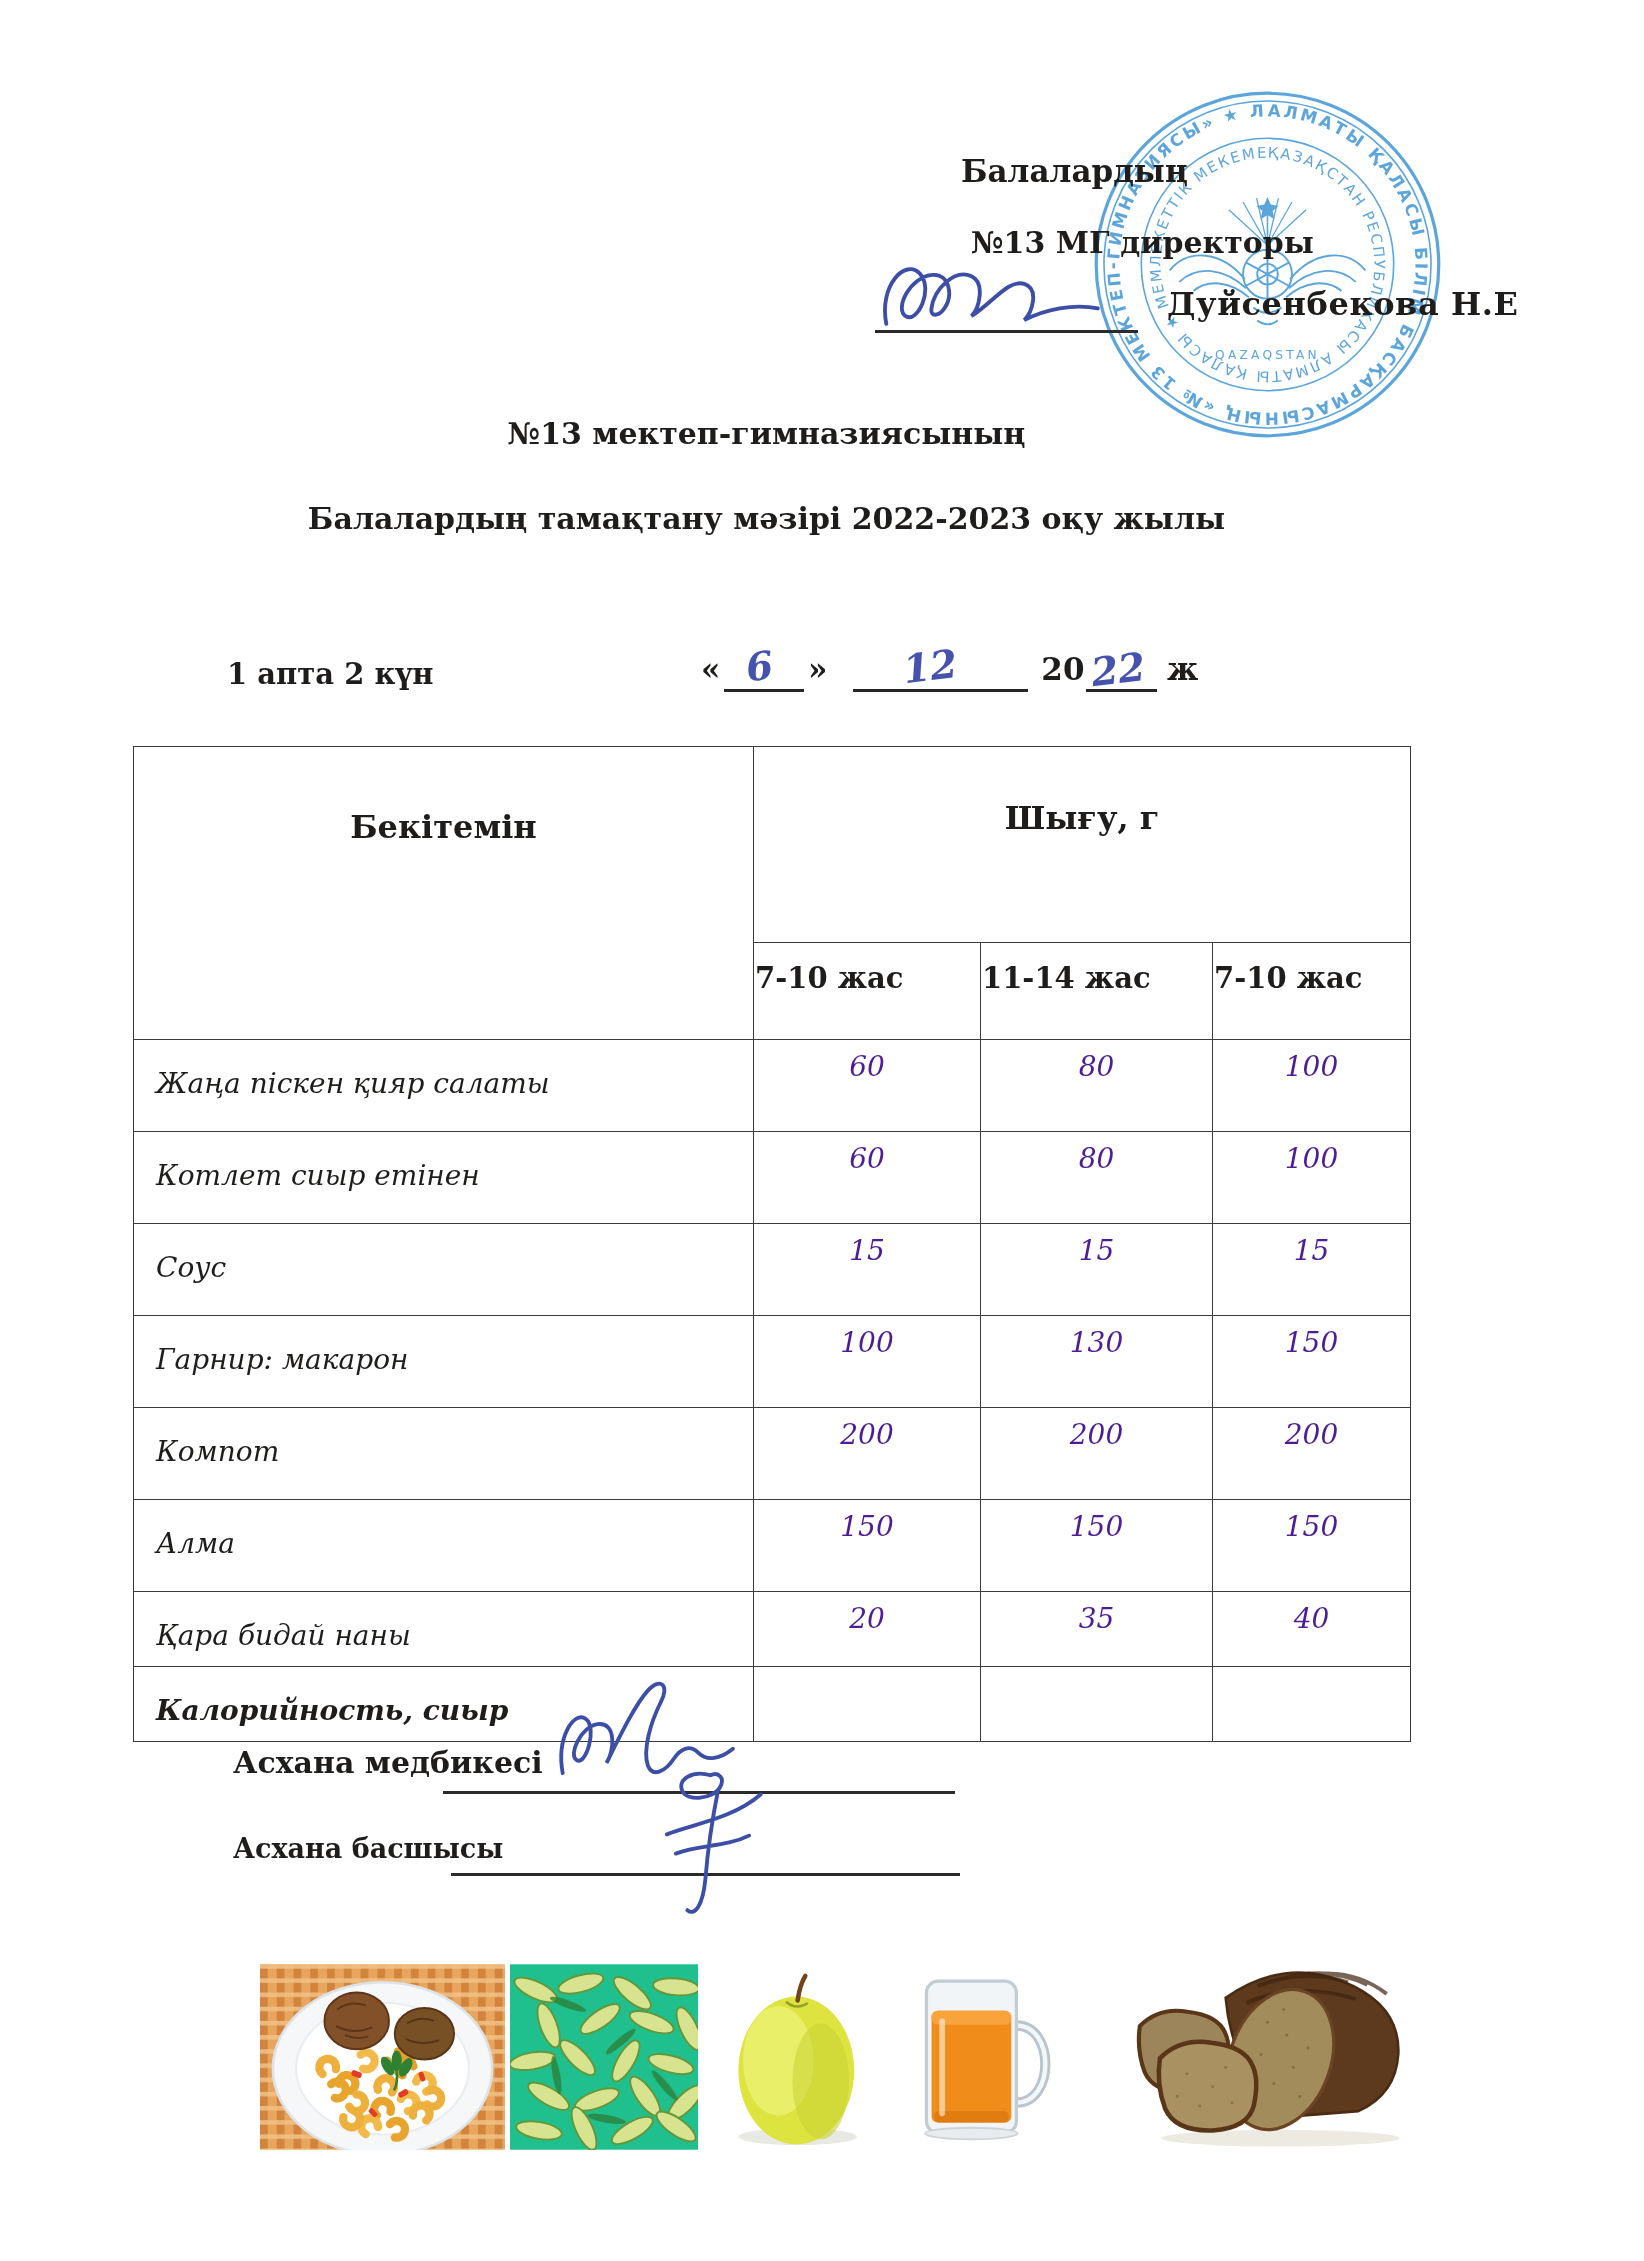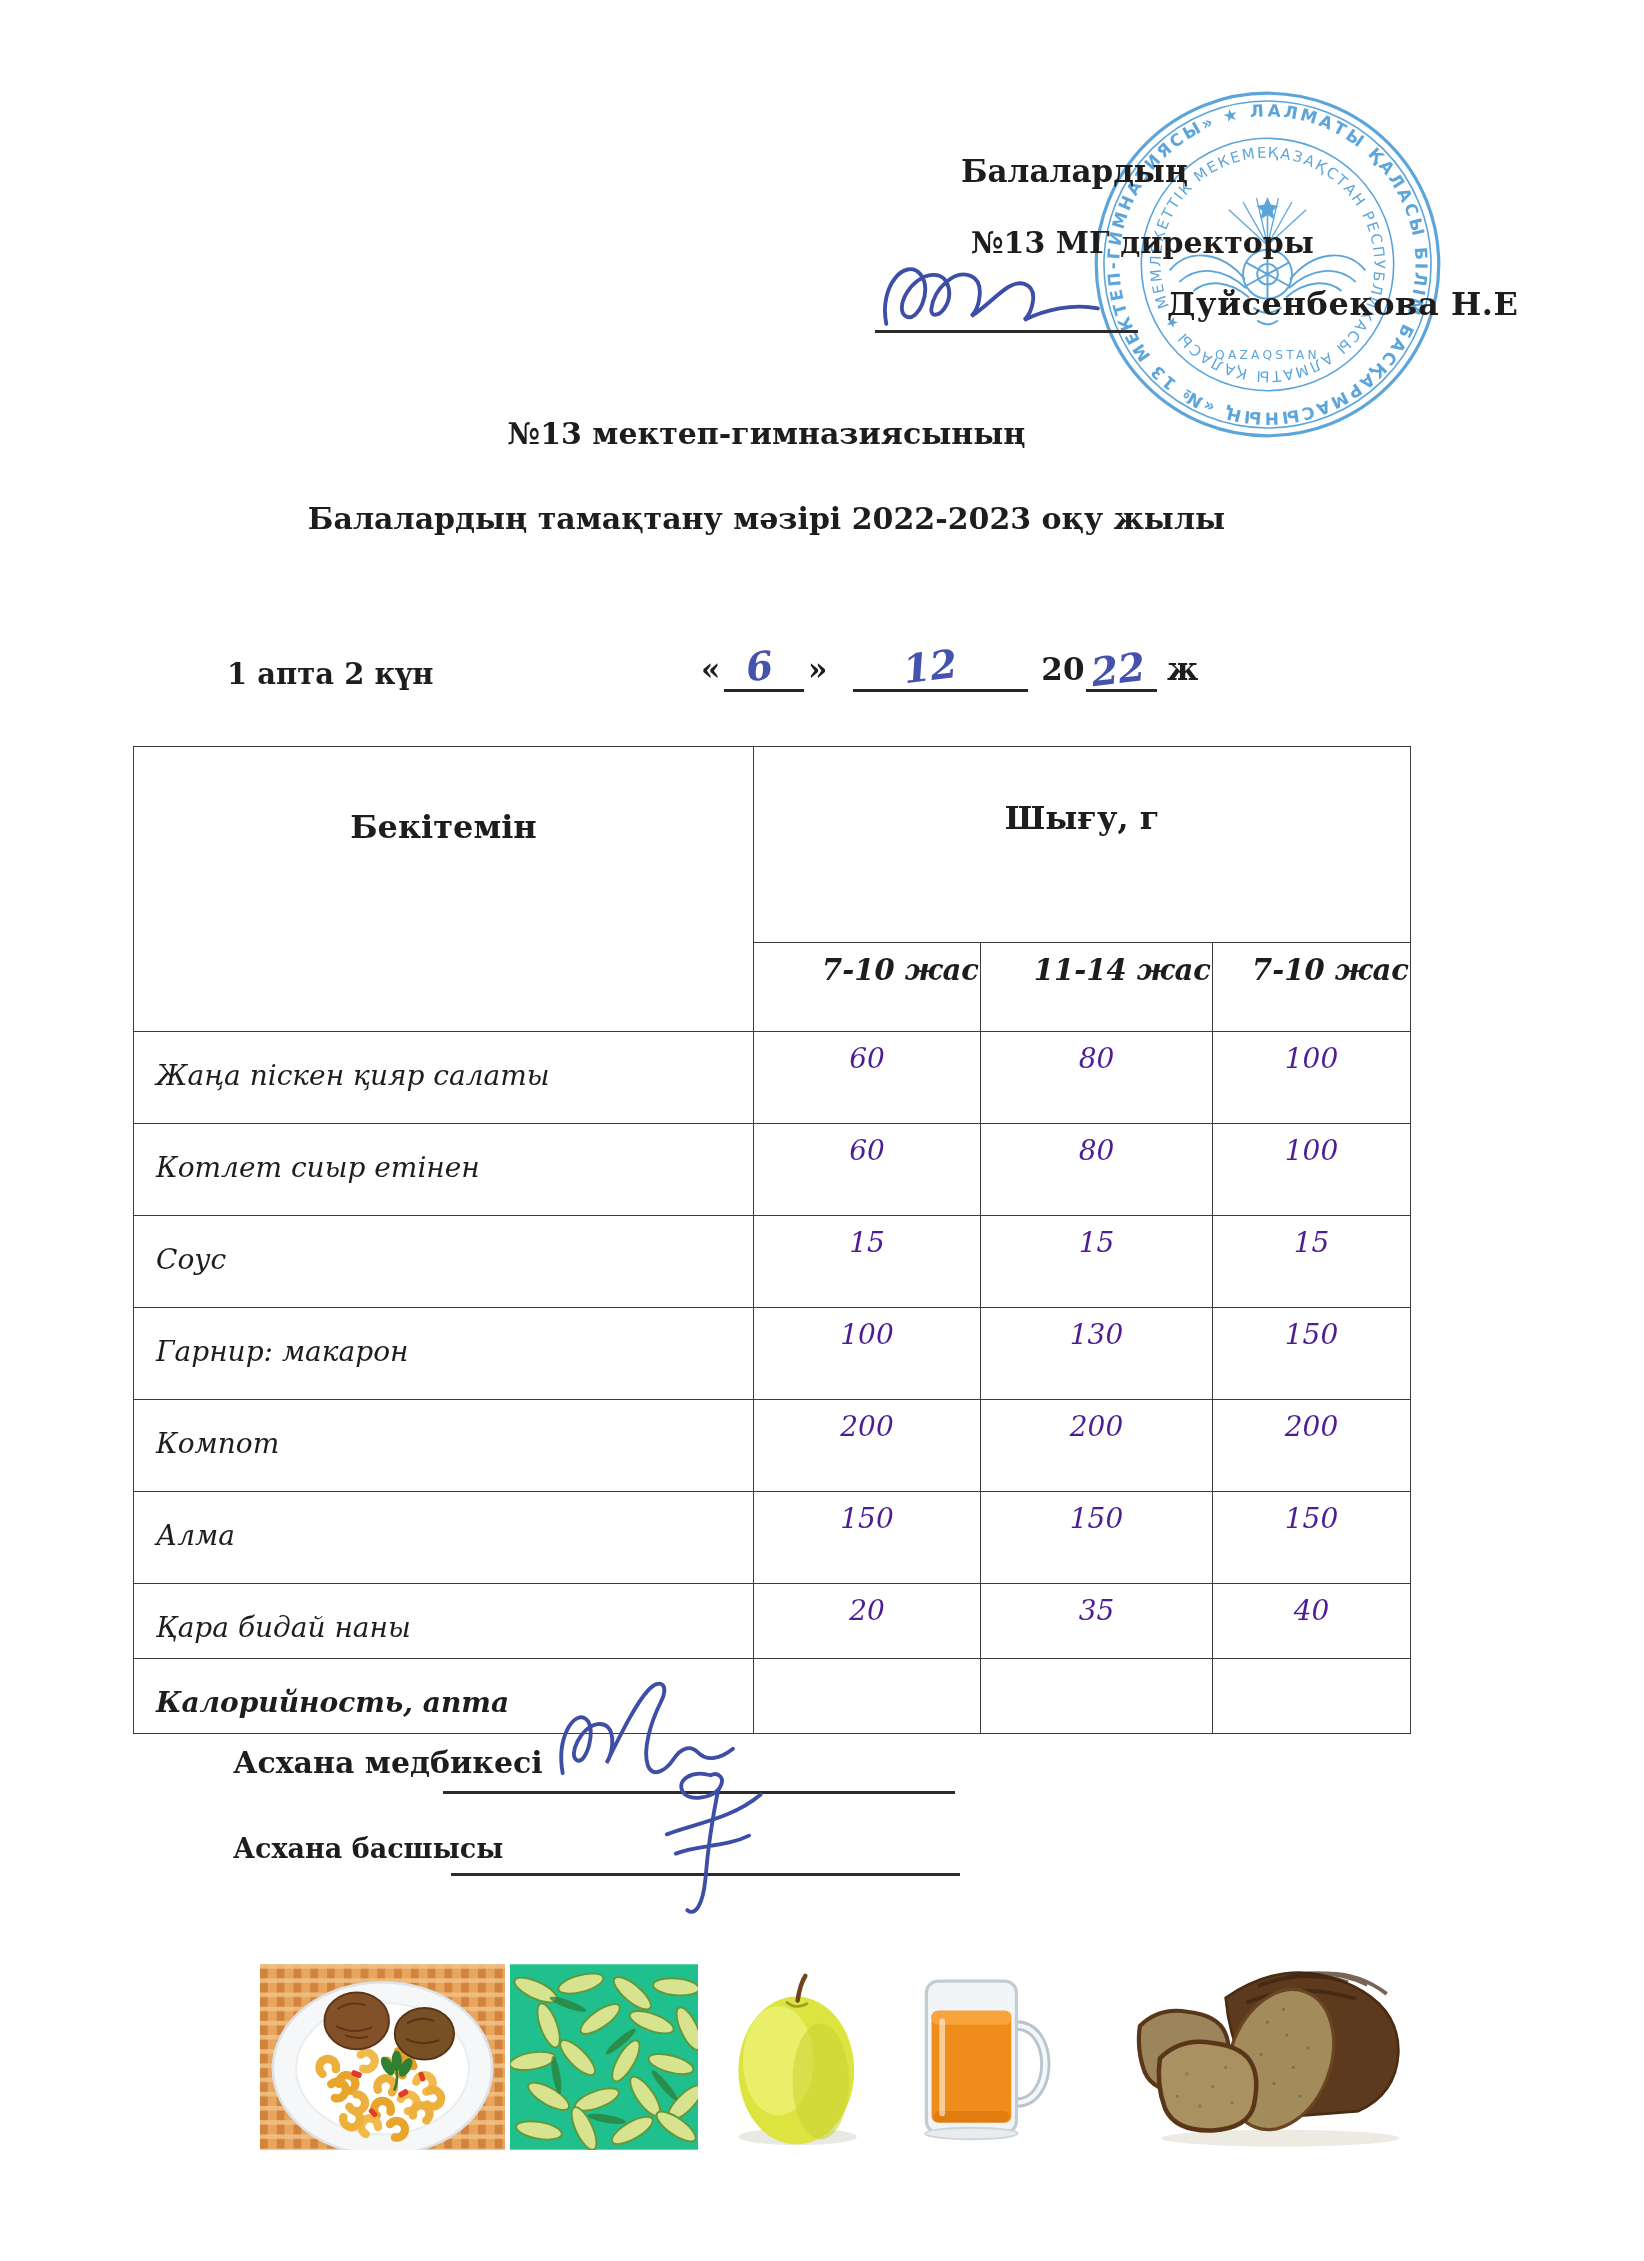--- a/index.html
+++ b/index.html
@@ -26,21 +26,21 @@
   .yearfix{padding:0 1.3px 5.2px 13px;} .yearletter{padding:0 0 5.2px 10.3px;}
   .hand{position:absolute;bottom:0px;font-size:39px;font-style:italic;color:#4553ae;
         font-family:"DejaVu Serif",serif;transform:rotate(-7deg);}
   .slot1 .hand{left:22px;} .slot2 .hand{left:50px;} .slot3 .hand{left:5.2px;bottom:-2.6px;}
   
   table.menu{position:absolute;left:133px;top:746px;width:1278px;border-collapse:collapse;
              table-layout:fixed;z-index:2;}
   table.menu th,table.menu td{border:1.9px solid #3d3b38;vertical-align:top;overflow:hidden;}
   th.dish-h{font-size:32px;font-weight:bold;text-align:center;padding-top:61px;}
   th.out-h{height:142px;font-size:32px;font-weight:bold;padding-top:52px;}
-  tr.hrow2 th{height:77px;font-size:29px;font-weight:bold;text-align:right;padding-top:10px;font-style:italic;}
+  tr.hrow2 th{height:77px;font-size:29px;font-weight:bold;text-align:left;padding-top:18px;}
   tbody tr{height:92px;}
   tbody tr.short{height:75px;}
   td.dish{font-size:28px;font-style:italic;padding:27px 6.4px 0 22px;}
   td.dish.last{font-weight:bold;font-size:28px;}
   td.val{font-size:28px;font-style:italic;text-align:center;padding-top:10.3px;color:#4c1d95;}
   
   .nurse-label{left:233px;top:1745px;font-size:30px;font-weight:bold;}
   .nurse-line{left:443px;top:1791px;width:512px;height:3.2px;background:#2b2b2b;}
   .nurse-sig{left:551px;top:1670px;z-index:3;}
   .canteen-label{left:233px;top:1833px;font-size:27px;font-weight:bold;}
@@ -175,21 +175,21 @@
         <td class="val">150</td>
         <td class="val">150</td>
       </tr>
       <tr class="short">
         <td class="dish">Қара бидай наны</td>
         <td class="val">20</td>
         <td class="val">35</td>
         <td class="val">40</td>
       </tr>
       <tr class="short">
-        <td class="dish last">Калорийность, апта</td>
+        <td class="dish last">Калорийность, сиыр</td>
         <td class="val"></td>
         <td class="val"></td>
         <td class="val"></td>
       </tr>
     </tbody>
   </table>
 
   <div class="abs nurse-label">Асхана медбикесі</div>
   <svg class="abs nurse-sig" width="213" height="129" viewBox="0 0 330 200">
     <path d="M18 160 C8 104 36 62 54 76 C72 90 54 148 40 140 C26 132 46 88 72 84 C102 80 98 126 86 144

